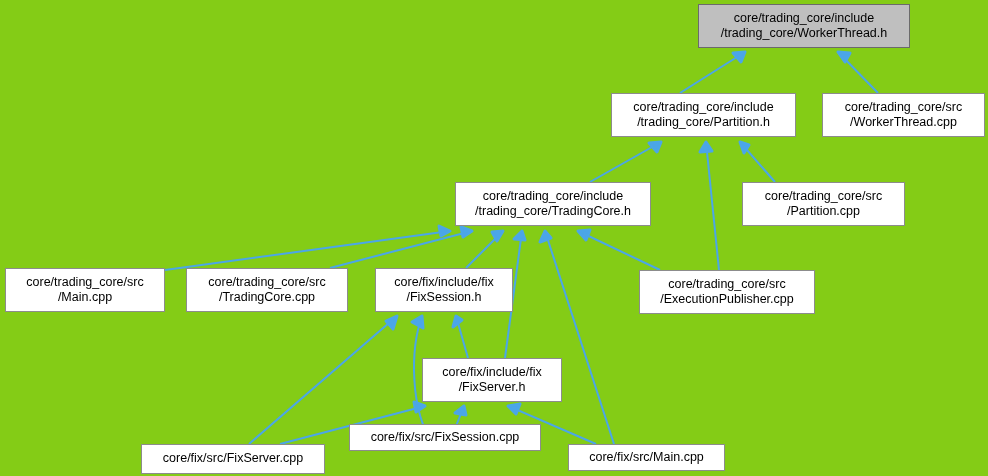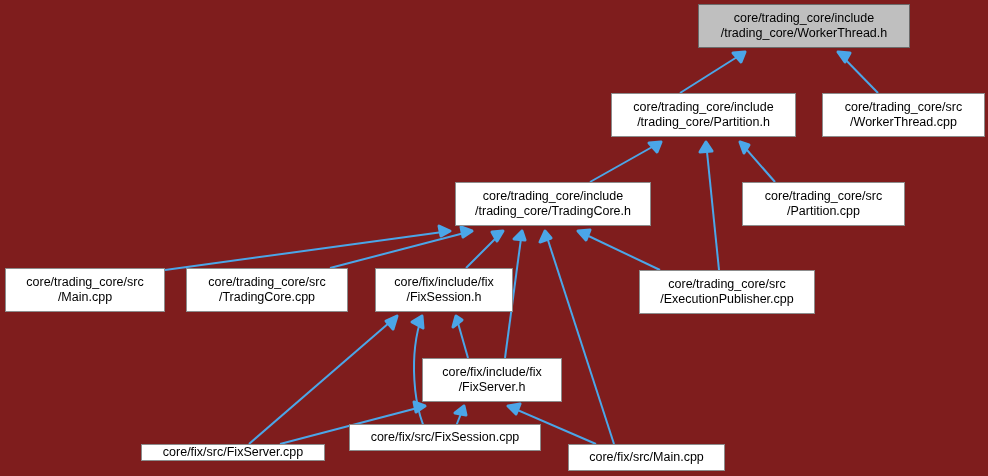--- a/index.html
+++ b/index.html
@@ -9,21 +9,21 @@
   .node{position:absolute;box-sizing:border-box;border:1px solid #8c8c8c;
         background:#ffffff;color:#000000;display:flex;align-items:center;
         justify-content:center;text-align:center;line-height:1.22;
         font-size:12.5px;padding:2px 5px;white-space:pre;}
   .node.root{background:#bfbfbf;border-color:#6b6b6b;}
   .node .lbl{display:block;}
 </style>
 </head>
 <body>
 
-<div id="graph" style="background: #7f1d1d;">
+<div id="graph" style="background: #84cc16;">
   <svg class="edges" viewBox="0 0 988 476" xmlns="http://www.w3.org/2000/svg">
       <path d="M 680,93 L 745,52" fill="none" stroke="#4ba6e8" stroke-width="2"></path>
       <polygon points="745,52 733,53 741,62" fill="#4ba6e8" stroke="#4ba6e8" stroke-width="3" stroke-linejoin="round"></polygon>
       <path d="M 878,93 L 838,52" fill="none" stroke="#4ba6e8" stroke-width="2"></path>
       <polygon points="838,52 845,62 850,53" fill="#4ba6e8" stroke="#4ba6e8" stroke-width="3" stroke-linejoin="round"></polygon>
       <path d="M 590,182 L 661,142" fill="none" stroke="#4ba6e8" stroke-width="2"></path>
       <polygon points="661,142 649,143 657,152" fill="#4ba6e8" stroke="#4ba6e8" stroke-width="3" stroke-linejoin="round"></polygon>
       <path d="M 719,270 L 706,142" fill="none" stroke="#4ba6e8" stroke-width="2"></path>
       <polygon points="706,142 700,152 712,151" fill="#4ba6e8" stroke="#4ba6e8" stroke-width="3" stroke-linejoin="round"></polygon>
       <path d="M 775,182 L 740,142" fill="none" stroke="#4ba6e8" stroke-width="2"></path>
@@ -66,16 +66,16 @@
     <div class="node" style="left: 5px; top: 268px; width: 160px; height: 44px;"><span class="lbl">core/trading_core/src
 /Main.cpp</span></div>
     <div class="node" style="left: 186px; top: 268px; width: 162px; height: 44px;"><span class="lbl">core/trading_core/src
 /TradingCore.cpp</span></div>
     <div class="node" style="left: 375px; top: 268px; width: 138px; height: 44px;"><span class="lbl">core/fix/include/fix
 /FixSession.h</span></div>
     <div class="node" style="left: 639px; top: 270px; width: 176px; height: 44px;"><span class="lbl">core/trading_core/src
 /ExecutionPublisher.cpp</span></div>
     <div class="node" style="left: 422px; top: 358px; width: 140px; height: 44px;"><span class="lbl">core/fix/include/fix
 /FixServer.h</span></div>
-    <div class="node" style="left: 141px; top: 444px; width: 184px; height: 17px;"><span class="lbl">core/fix/src/FixServer.cpp</span></div>
+    <div class="node" style="left: 141px; top: 444px; width: 184px; height: 30px;"><span class="lbl">core/fix/src/FixServer.cpp</span></div>
     <div class="node" style="left: 349px; top: 424px; width: 192px; height: 27px;"><span class="lbl">core/fix/src/FixSession.cpp</span></div>
     <div class="node" style="left: 568px; top: 444px; width: 157px; height: 27px;"><span class="lbl">core/fix/src/Main.cpp</span></div>
   </div>
 
 </body></html>

